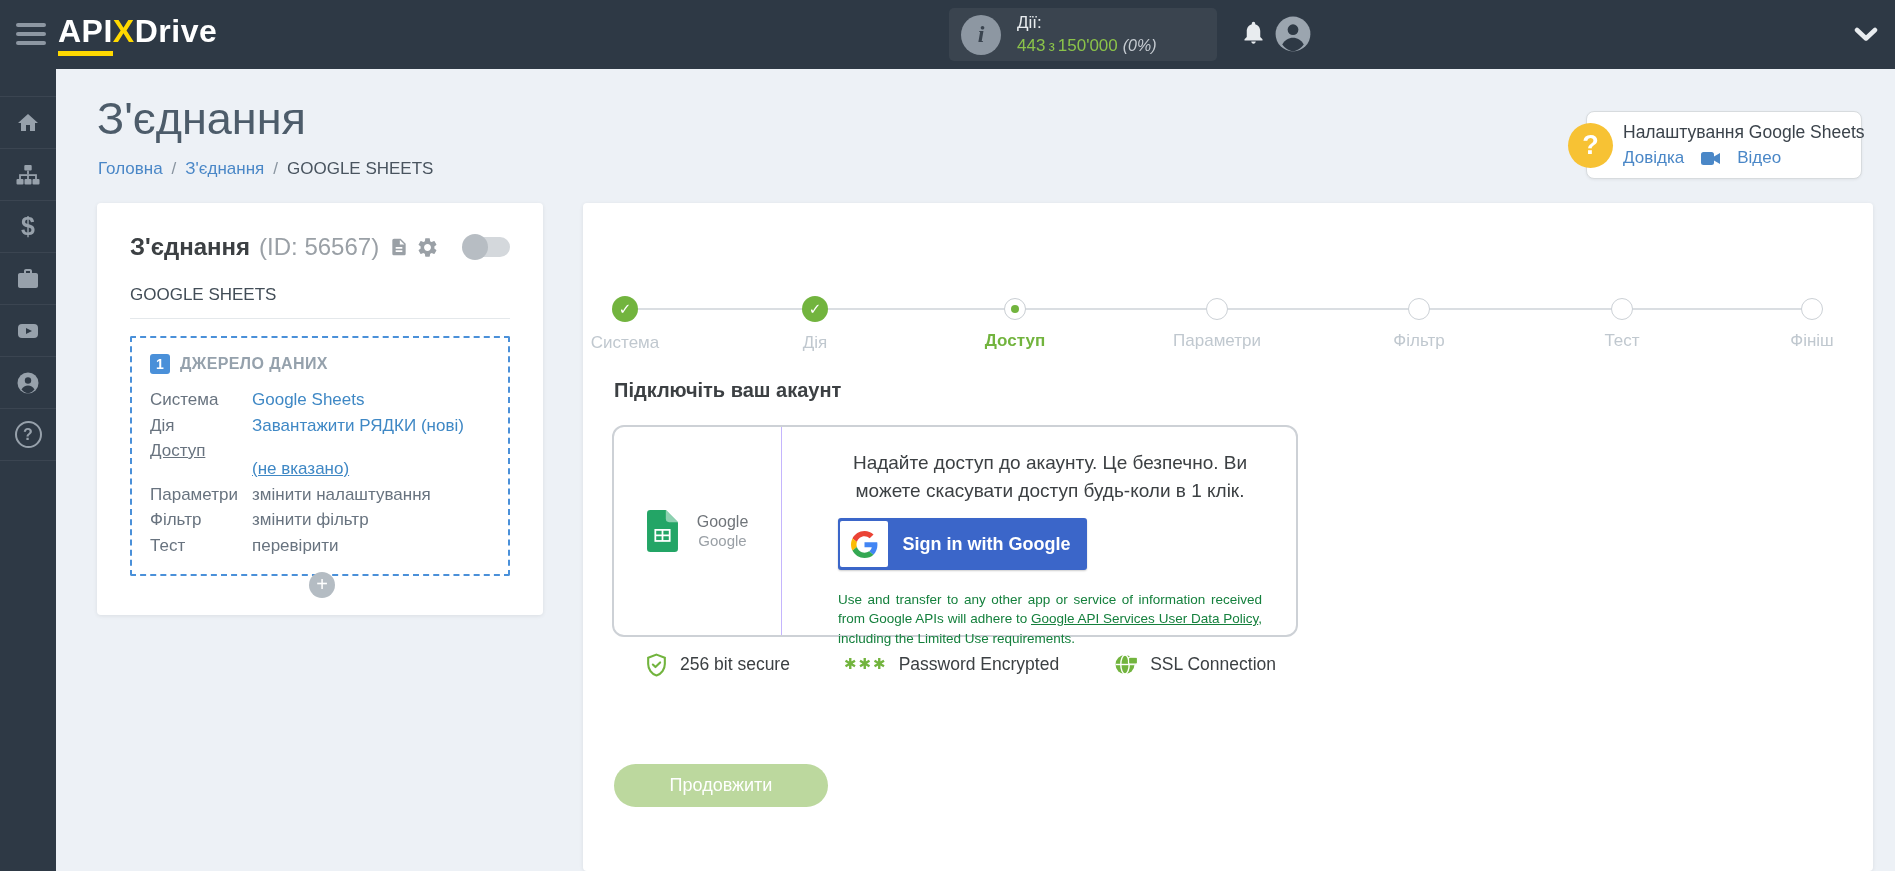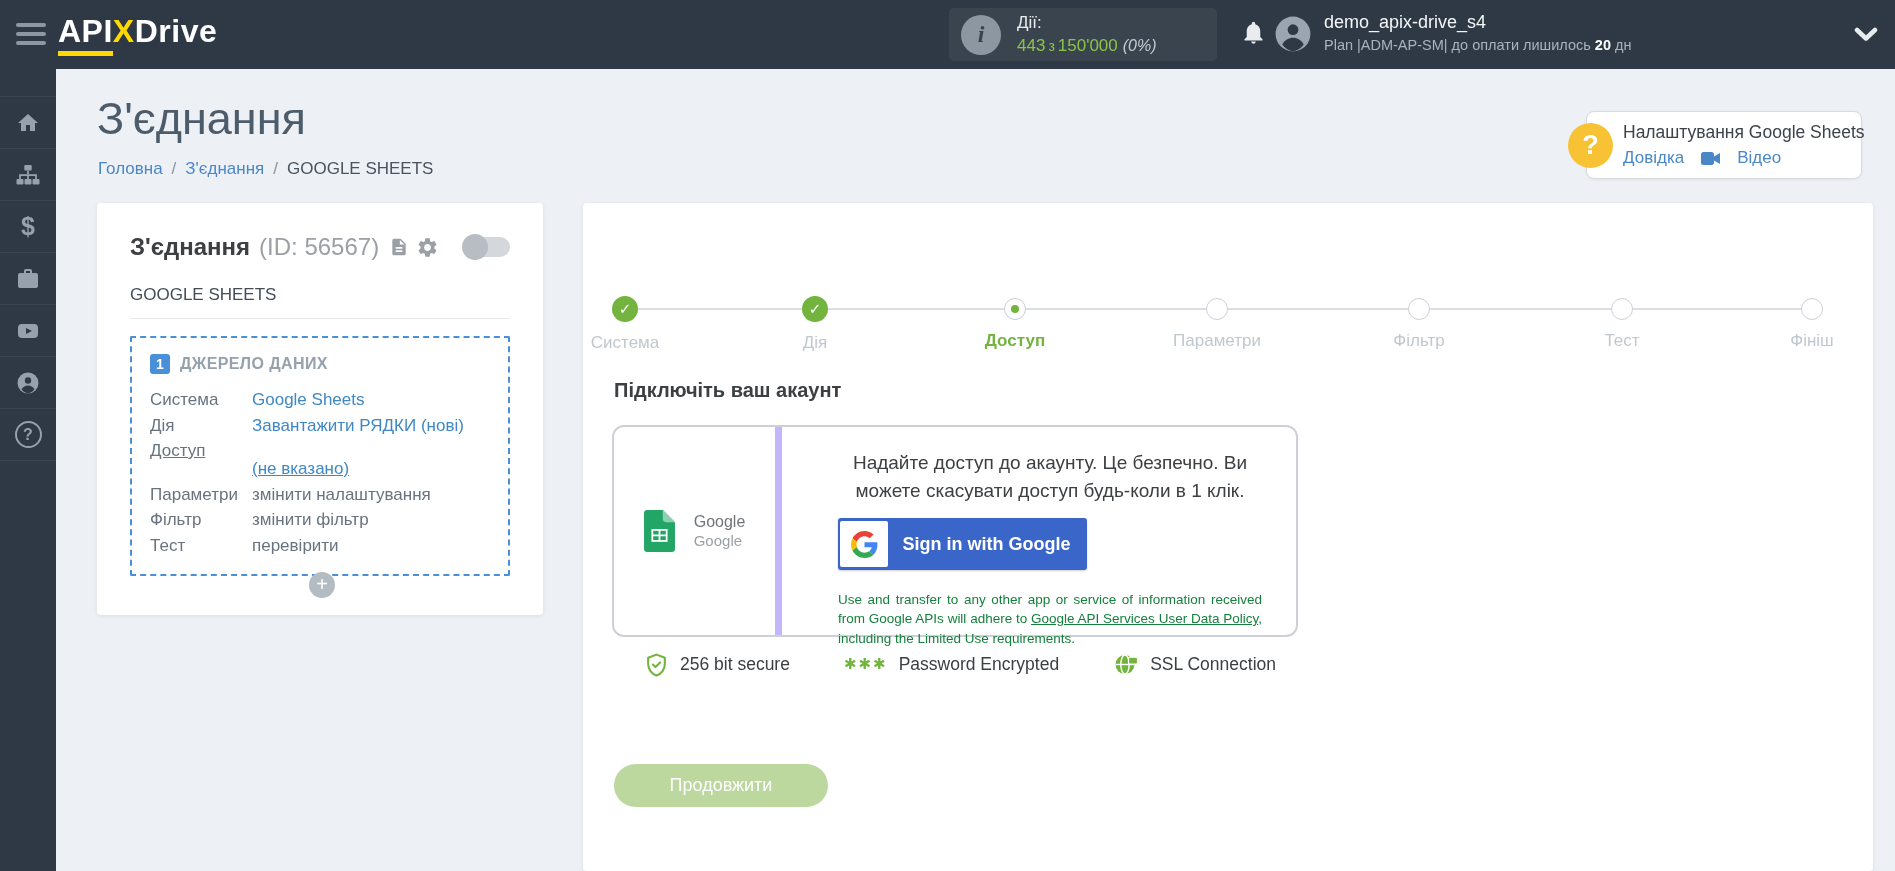--- a/index.html
+++ b/index.html
@@ -99,21 +99,21 @@
   .circ-cur{width:22px;height:22px;background:#fff;border:1.5px solid #c9ced3;margin-top:2px;}
   .circ-cur i{width:8px;height:8px;border-radius:50%;background:#72b43e;}
   .circ-todo{width:22px;height:22px;background:#fff;border:1.5px solid #ccd1d6;margin-top:2px;}
   .step-label{margin-top:11px;font-size:17px;color:#c0c8cf;}
   .step-cur .step-label{color:#72b43e;font-weight:bold;}
 
   .connect-h{position:absolute;left:31px;top:176px;font-size:20px;font-weight:bold;color:#3c4043;}
   .gcard{position:absolute;left:29px;top:222px;width:686px;height:212px;border:2px solid #cdd1d6;
          border-radius:12px;display:flex;background:#fff;}
   .gcard-left{width:170px;display:flex;align-items:center;justify-content:center;gap:19px;
-              border-right:7px solid #c4b5fd;}
+              border-right:1px solid #c4b5fd;text-align:center;}
   .gs-name{line-height:1.25;}
   .gs-top{font-size:16px;color:#70757a;}
   .gs-bottom{font-size:15px;color:#9aa0a6;}
   .gcard-right{flex:1;padding:22px 34px 12px 56px;}
   .g-msg{width:424px;font-size:19px;color:#3c4043;line-height:1.48;text-align:center;}
   .g-btn{margin-top:13px;width:249px;height:52px;background:#3b66c9;border-radius:3px;display:flex;
          align-items:center;padding:2px;cursor:pointer;box-shadow:0 1px 2px rgba(0,0,0,.2);}
   .g-btn-icon{width:48px;height:46px;background:#fff;border-radius:2px;display:flex;
               align-items:center;justify-content:center;}
   .g-btn-label{flex:1;text-align:center;color:#fff;font-size:18px;font-weight:bold;}
@@ -155,24 +155,20 @@
     </div>
 
     <div class="avatar">
       <svg width="38" height="38" viewBox="0 0 24 24">
           <circle cx="12" cy="12" r="11" fill="#9ba5af"></circle>
           <circle cx="12" cy="9.3" r="3.4" fill="#2e3945"></circle>
           <path d="M5.2 18.6c1.5-2.7 4.1-4.2 6.8-4.2s5.3 1.5 6.8 4.2A11 11 0 0 1 12 23a11 11 0 0 1-6.8-4.4z" fill="#2e3945"></path>
         </svg>
     </div>
 
-    <div class="user">
-      <div class="user-name">demo_apix-drive_s4</div>
-      <div class="user-plan"><span>Plan |ADM-AP-SM| до оплати лишилось</span> <span class="user-days">20</span> <span>дн</span></div>
-    </div>
 
     <div class="chevron">
       <svg width="24" height="15" viewBox="0 0 24 14">
           <path d="M3 2.5l9 8.5 9-8.5" stroke="#e8ecef" stroke-width="4.5" fill="none" stroke-linecap="round" stroke-linejoin="round"></path>
         </svg>
     </div>
   </div>
 
   <div class="sidebar">
     <div class="sb-spacer"></div>

